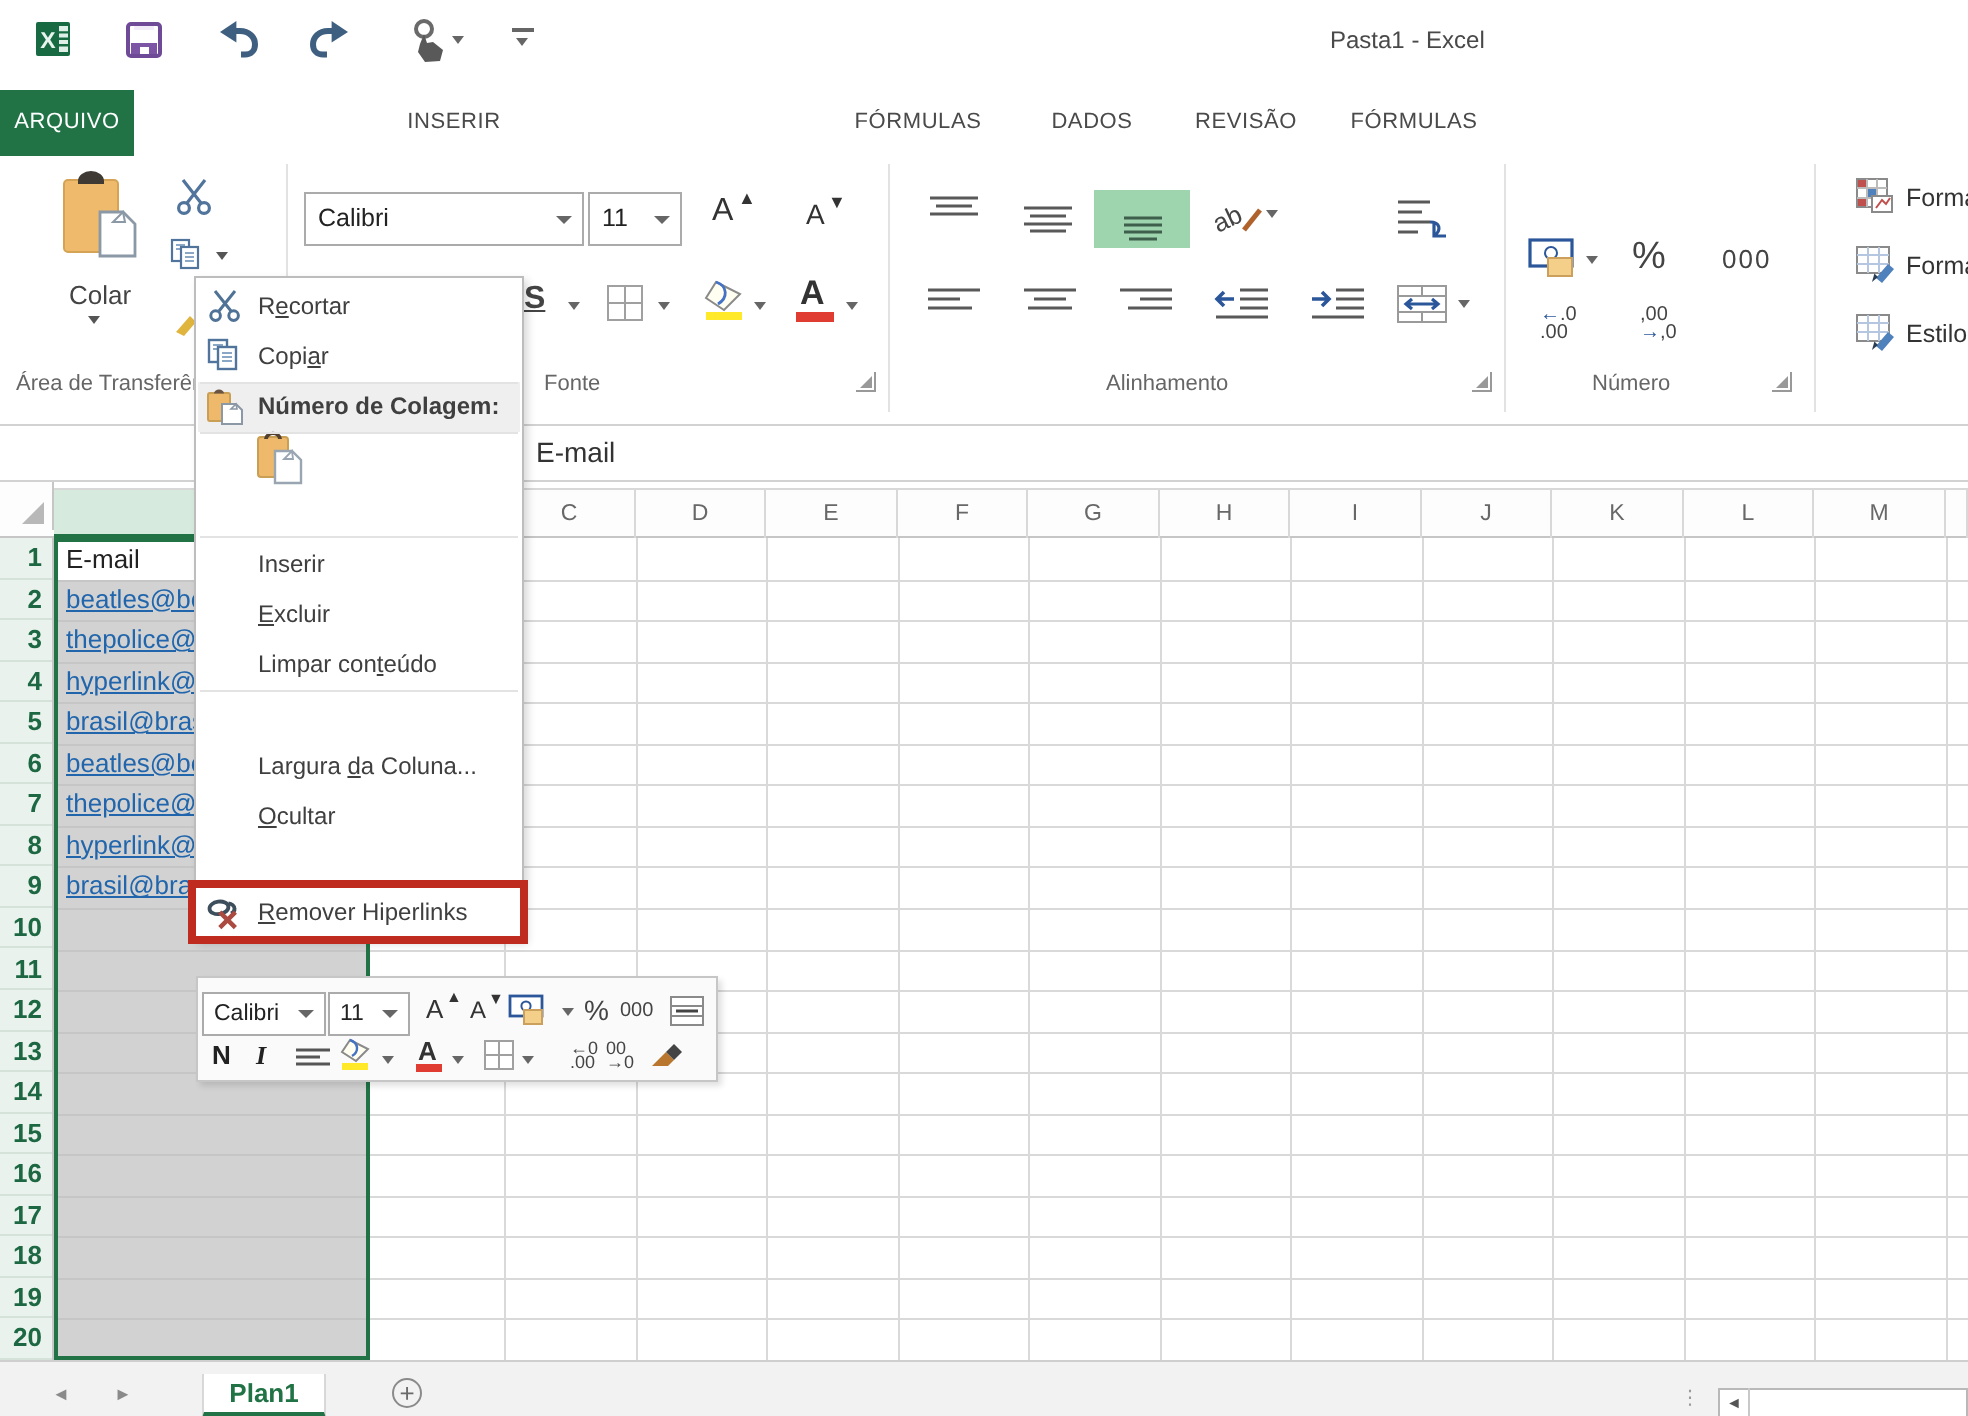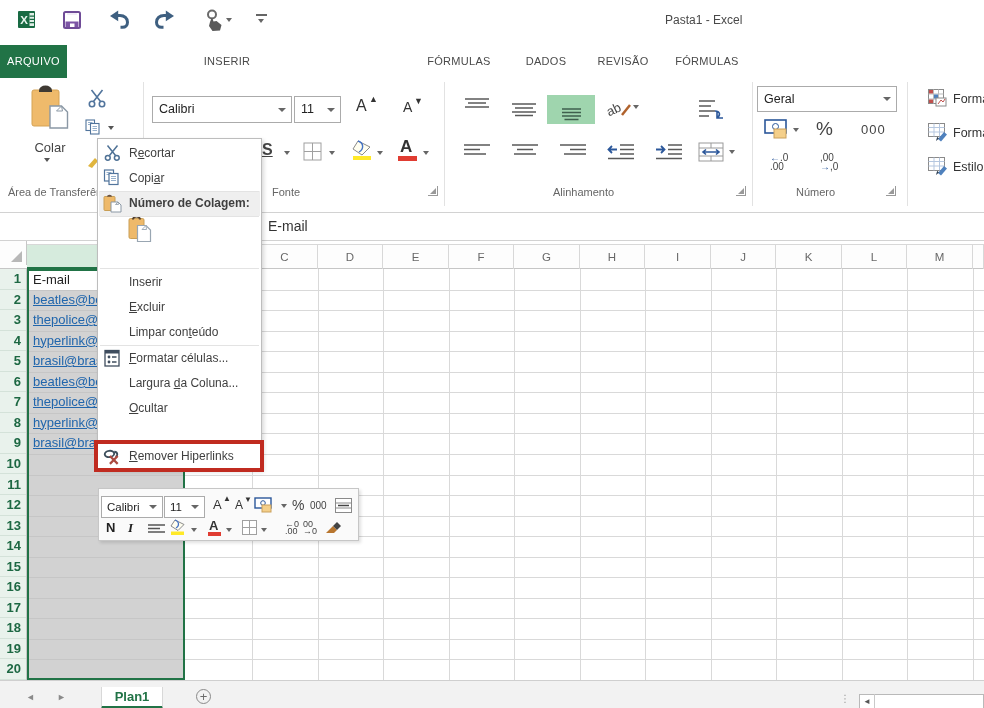--- a/index.html
+++ b/index.html
@@ -215,21 +215,20 @@
   </svg>
   <svg class="abs" style="left:698px;top:64px" width="26" height="20" viewBox="0 0 26 20">
     <rect x="1" y="1" width="24" height="18" fill="#fff" stroke="#9a9a9a"></rect>
     <path d="M1 6 h24 M1 14 h24 M13 1 v5 M13 14 v5" stroke="#9a9a9a"></path>
     <path d="M6 10 L20 10 M8 7.5 L5 10 L8 12.5 M18 7.5 L21 10 L18 12.5" stroke="#2b579a" stroke-width="1.6" fill="none"></path>
   </svg>
   <div class="darr abs" style="left:729px;top:72px"></div>
   <div class="glabel" style="left:553px">Alinhamento</div>
   <div class="dlauncher" style="left:736px"></div>
 
-  <div class="combo" style="left:757px;top:8px;width:140px;height:26px;line-height:24px;padding-left:6px">Geral<span class="arr"></span></div>
   <svg class="abs" style="left:765px;top:42px" width="24" height="20" viewBox="0 0 24 20">
     <rect x="0" y="0" width="21" height="13" fill="#fff" stroke="#2b579a" stroke-width="1.6"></rect>
     <circle cx="10.5" cy="6.5" r="3" fill="none" stroke="#2b579a"></circle>
     <rect x="9" y="9" width="12" height="9" fill="#f4cf8a" stroke="#caa05c"></rect>
   </svg>
   <div class="darr abs" style="left:793px;top:50px"></div>
   <div class="abs" style="left:816px;top:40px;font-size:19px;color:#444">%</div>
   <div class="abs" style="left:861px;top:44px;font-size:13px;color:#444;letter-spacing:1px">000</div>
   <div class="abs" style="left:770px;top:75px;font-size:10px;color:#444;line-height:9px"><span style="color:#2b579a">←</span>.0<br>.00</div>
   <div class="abs" style="left:820px;top:75px;font-size:10px;color:#444;line-height:9px">,00<br><span style="color:#2b579a">→</span>,0</div>
@@ -417,30 +416,20 @@
     </div>
 <div class="mi" style="top:131px">
       <span class="txt">Inserir</span>
     </div>
 <div class="mi" style="top:156px">
       <span class="txt"><u>E</u>xcluir</span>
     </div>
 <div class="mi" style="top:181px">
       <span class="txt">Limpar con<u>t</u>eúdo</span>
     </div>
-<div class="mi" style="top:207px">
-      <svg class="ic" width="19" height="19" viewBox="0 0 19 19">
-        <rect x="2" y="1.5" width="14" height="15.5" fill="#fff" stroke="#3f4d5e" stroke-width="1.3"></rect>
-        <rect x="2" y="1.5" width="14" height="3" fill="#3f4d5e"></rect>
-        <circle cx="6" cy="8" r="1.4" fill="#3f4d5e"></circle>
-        <circle cx="6" cy="13" r="1.4" fill="#3f4d5e"></circle>
-        <path d="M9 8 h4.5 M9 13 h4.5" stroke="#3f4d5e" stroke-width="1.4"></path>
-      </svg>
-      <span class="txt"><u>F</u>ormatar células...</span>
-    </div>
 <div class="mi" style="top:232px">
       <span class="txt">Largura <u>d</u>a Coluna...</span>
     </div>
 <div class="mi" style="top:257px">
       <span class="txt"><u>O</u>cultar</span>
     </div>
 <div class="mi" style="top:305px">
       <svg class="ic" width="22" height="20" viewBox="0 0 22 20">
         <ellipse cx="7.5" cy="7" rx="5.5" ry="3.6" fill="none" stroke="#3d4f5c" stroke-width="2.2" transform="rotate(-8 7.5 7)"></ellipse>
         <path d="M13 4.5 a4 3 0 0 1 3.5 3 a4 3 0 0 1 -2 2.8" fill="none" stroke="#3d4f5c" stroke-width="2.2"></path>

